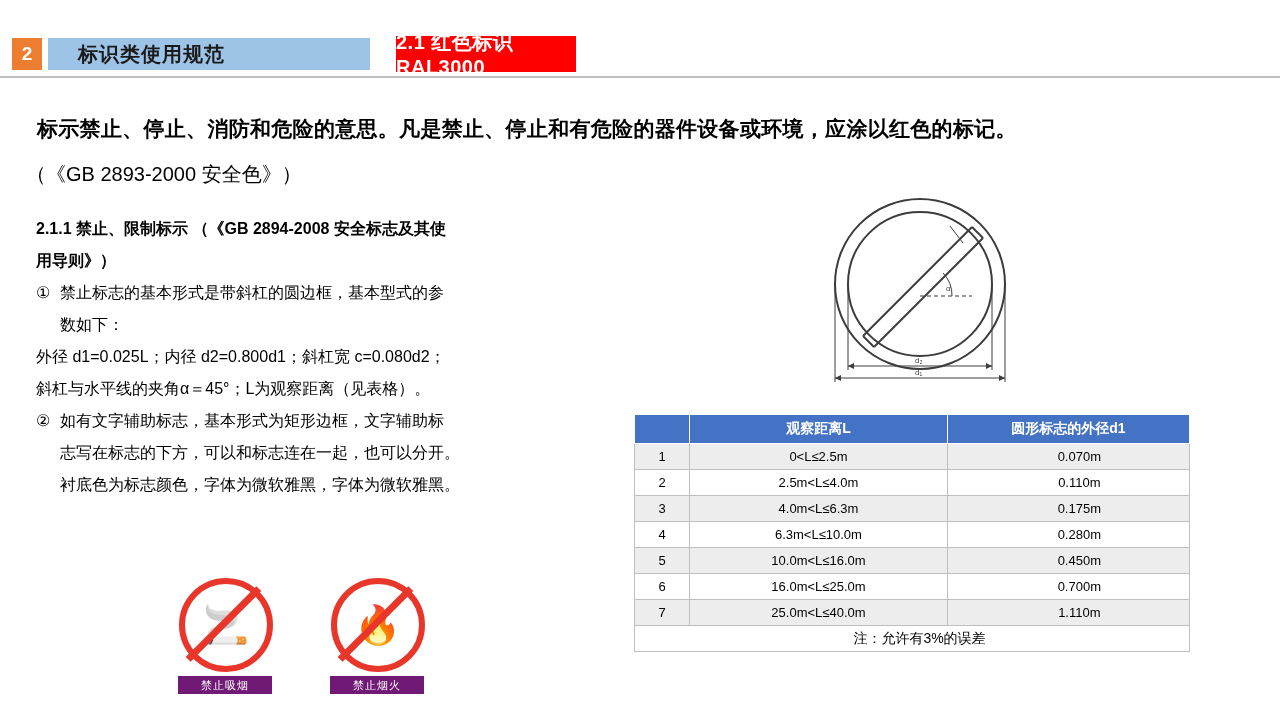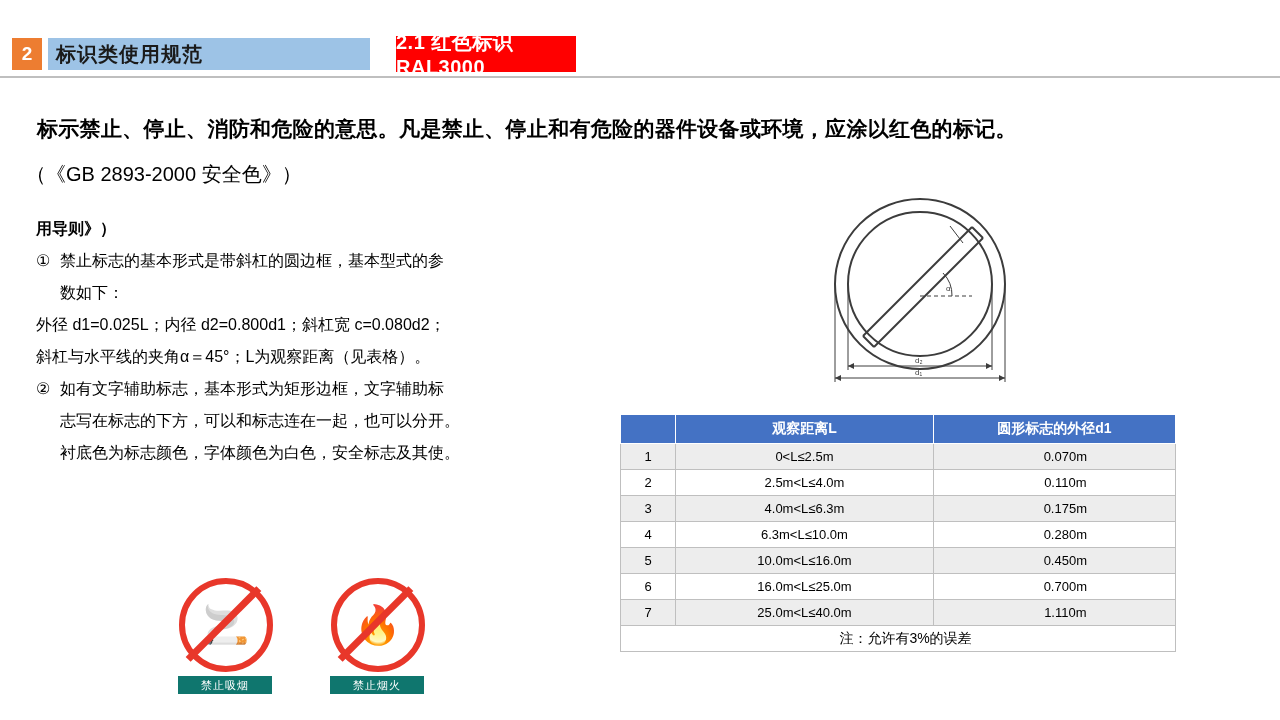--- a/index.html
+++ b/index.html
@@ -43,21 +43,21 @@
     left: 48px;
     top: 22px;
     width: 322px;
     height: 32px;
     background: #9DC3E6;
     color: #1a1a1a;
     font-size: 20px;
     font-weight: bold;
     display: flex;
     align-items: center;
-    padding-left: 8px;
+    padding-left: 30px;
     box-sizing: border-box;
     letter-spacing: 1px;
   }
   .section-title {
     position: absolute;
     left: 396px;
     top: 20px;
     width: 180px;
     height: 36px;
     background: #FF0000;
@@ -173,21 +173,21 @@
     display: flex;
     align-items: center;
     justify-content: center;
     font-size: 38px;
     color: #111;
   }
   .picto-label {
     margin-top: 6px;
     width: 94px;
     height: 18px;
-    background: #0f766e;
+    background: #701a75;
     color: #ffffff;
     font-size: 11px;
     display: flex;
     align-items: center;
     justify-content: center;
     margin-left: auto;
     margin-right: auto;
     letter-spacing: 1px;
   }
 
@@ -196,21 +196,21 @@
     position: absolute;
     left: 800px;
     top: 196px;
     width: 300px;
     height: 206px;
   }
 
   
   .table-wrap {
     position: absolute;
-    left: 620px;
+    left: 634px;
     top: 414px;
     width: 556px;
   }
   table.spec {
     border-collapse: collapse;
     width: 556px;
     font-size: 13px;
   }
   table.spec th {
     background: #4472C4;
@@ -248,20 +248,21 @@
   <div class="chapter-num">2</div>
   <div class="chapter-title">标识类使用规范</div>
   <div class="section-title">2.1 红色标识 RAL3000</div>
 </div>
 <div class="header-rule"></div>
 
 <div class="lead">标示禁止、停止、消防和危险的意思。凡是禁止、停止和有危险的器件设备或环境，应涂以红色的标记。</div>
 <div class="lead-sub">（《GB 2893-2000 安全色》）</div>
 
 <div class="left-col">
+  <div class="sub-head">2.1.1 禁止、限制标示 （《GB 2894-2008 安全标志及其使</div>
   <div class="sub-head">用导则》）</div>
 
   <div class="ordered-item">
     <div class="ordered-marker">①</div>
     <div class="ordered-text">禁止标志的基本形式是带斜杠的圆边框，基本型式的参</div>
   </div>
   <div class="ordered-item">
     <div class="ordered-marker"></div>
     <div class="ordered-text">数如下：</div>
   </div>
@@ -272,21 +273,21 @@
   <div class="ordered-item">
     <div class="ordered-marker">②</div>
     <div class="ordered-text">如有文字辅助标志，基本形式为矩形边框，文字辅助标</div>
   </div>
   <div class="ordered-item">
     <div class="ordered-marker"></div>
     <div class="ordered-text">志写在标志的下方，可以和标志连在一起，也可以分开。</div>
   </div>
   <div class="ordered-item">
     <div class="ordered-marker"></div>
-    <div class="ordered-text">衬底色为标志颜色，字体颜色为白色，安全标志及其使。</div>
+    <div class="ordered-text">衬底色为标志颜色，字体为微软雅黑，字体为微软雅黑。</div>
   </div>
 </div>
 
 <div class="pictos">
   <div class="picto p1">
     <div class="picto-circle">
       <div class="picto-ring"></div>
       <div class="picto-glyph">🚬</div>
       <div class="picto-slash"></div>
     </div>

